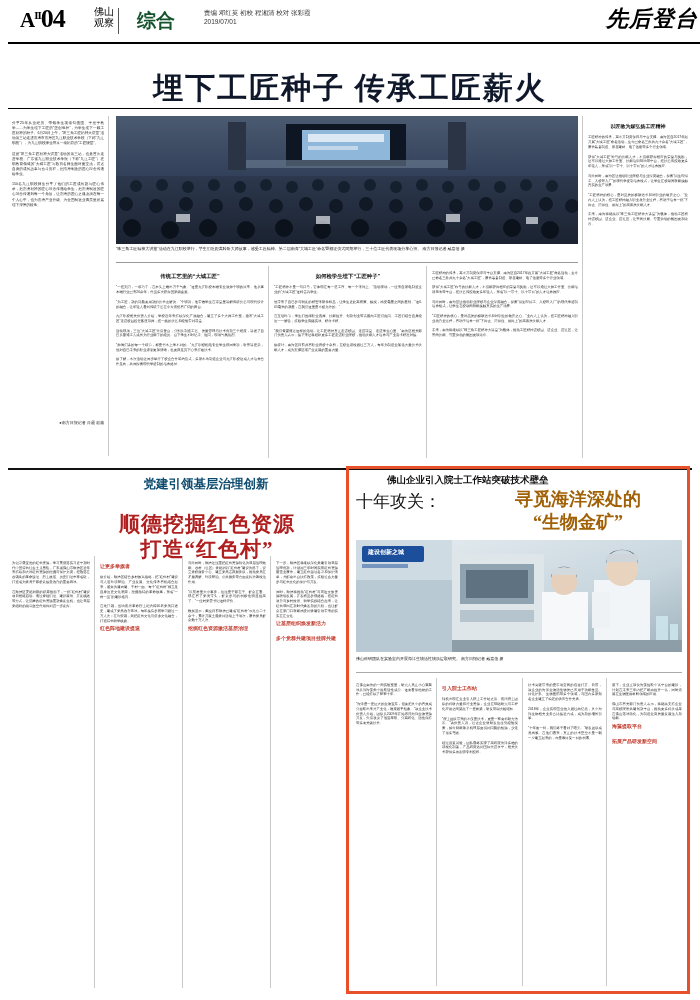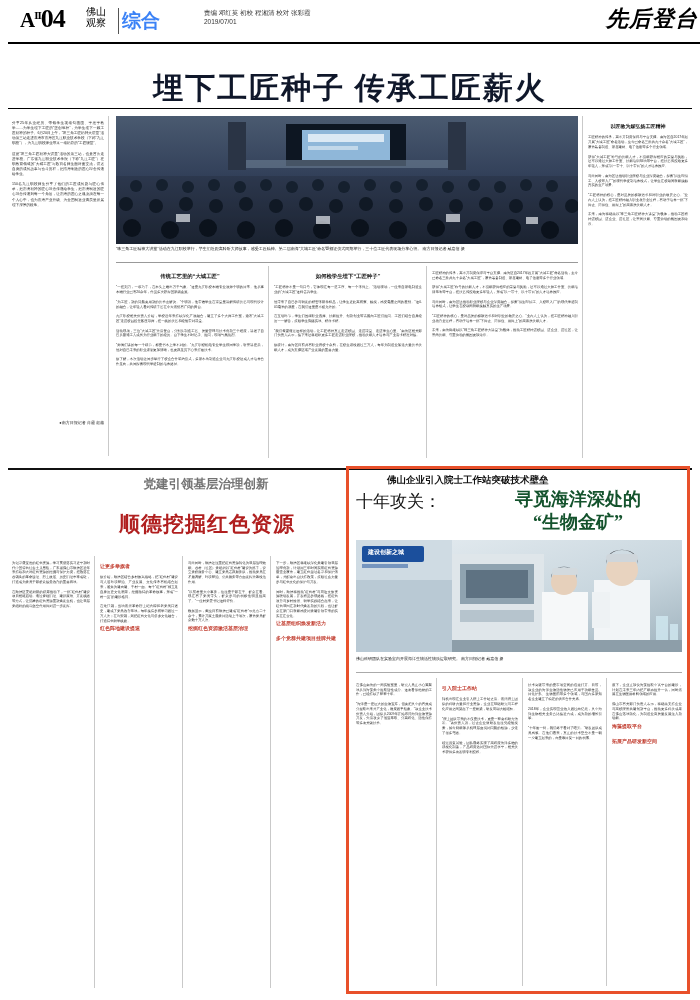--- a/index.html
+++ b/index.html
@@ -43,32 +43,32 @@
   .mh-page .num {
     font-size: 26px;
   }
   .mh-sub {
     position: absolute;
     left: 78px; top: 6px;
     width: 28px;
     font-size: 10px;
     line-height: 11px;
     color: #000;
-    text-align: left;
+    text-align: right;
     letter-spacing: 0;
   }
   .mh-sec {
     position: absolute;
     left: 110px; top: 8px;
     font-family: "Liberation Serif", serif;
     font-size: 19px;
     font-weight: bold;
     border-left: 1px solid #555;
-    padding-left: 3px;
-    color: #3b82f6;
+    padding-left: 18px;
+    color: #14532d;
   }
   .mh-meta {
     position: absolute;
     left: 196px; top: 8px;
     font-size: 6.5px;
     line-height: 9px;
     color: #333;
     white-space: nowrap;
   }
   .mh-logo {
@@ -183,21 +183,21 @@
 
   
   .bl-kicker {
     position: absolute;
     left: 96px; top: 476px;
     width: 220px;
     text-align: center;
     font-size: 12.5px;
     font-weight: bold;
     font-family: "Liberation Serif", serif;
-    color: #737373;
+    color: #0c4a6e;
   }
   .bl-title {
     position: absolute;
     left: 76px; top: 512px;
     width: 262px;
     text-align: center;
     font-family: "Liberation Serif", serif;
     font-size: 21px;
     font-weight: bold;
     color: #b01f1f;
@@ -233,21 +233,21 @@
     font-weight: normal;
     color: #111;
   }
   .hl-title-right {
     position: absolute;
     left: 478px; top: 488px;
     width: 200px;
     font-family: "Liberation Serif", serif;
     font-size: 18px;
     font-weight: bold;
-    color: #14532d;
+    color: #a16207;
     line-height: 23px;
     text-align: center;
   }
 
   
   .lab-photo {
     position: absolute;
     left: 356px; top: 540px;
     width: 326px;
     height: 112px;
@@ -442,20 +442,21 @@
 “工匠精神的核心，是对品质的极致追求和对职业的敬畏之心。”业内人士认为，把工匠精神融入职业教育全过程，有助于培养一批“下得去、留得住、用得上”的高素质技能人才。
 
 未来，南海将继续以“珠三角工匠精神大讲堂”为载体，推动工匠精神进校园、进企业、进社区，让崇尚技能、尊重劳动的氛围更加浓厚。</span>
   </div>
 
   <div class="mid-rule"></div>
 
   <div class="bl-kicker">党建引领基层治理创新</div>
   <div class="bl-title">
     <div>顺德挖掘红色资源</div>
+    <div>打造“红色村”</div>
   </div>
 
   <div class="col-text tiny" style="left:12px; top:556px; width:78px; height:432px; white-space:pre-line;">
     <span>为记录最宝贵的红色资源，学习贯彻落实习近平新时代中国特色社会主义思想，广东省佛山市顺德区近年来持续加大对红色资源的挖掘与保护力度，把散落在各镇街的革命遗址、烈士故居、历史旧址串珠成链，打造成为党员干部群众接受教育的重要阵地。
 
 在顺德区委组织部的统筹推动下，一批“红色村”建设项目相继启动。通过修缮旧址、建设展馆、开发线路等方式，让沉睡的红色资源重新焕发生机，也让基层党组织的战斗堡垒作用得到进一步发挥。</span>
   </div>
   <div class="vline" style="left:94px; top:556px; height:432px;"></div>
 
   <div class="col-text tiny" style="left:100px; top:556px; width:78px; height:432px; white-space:pre-line;">

